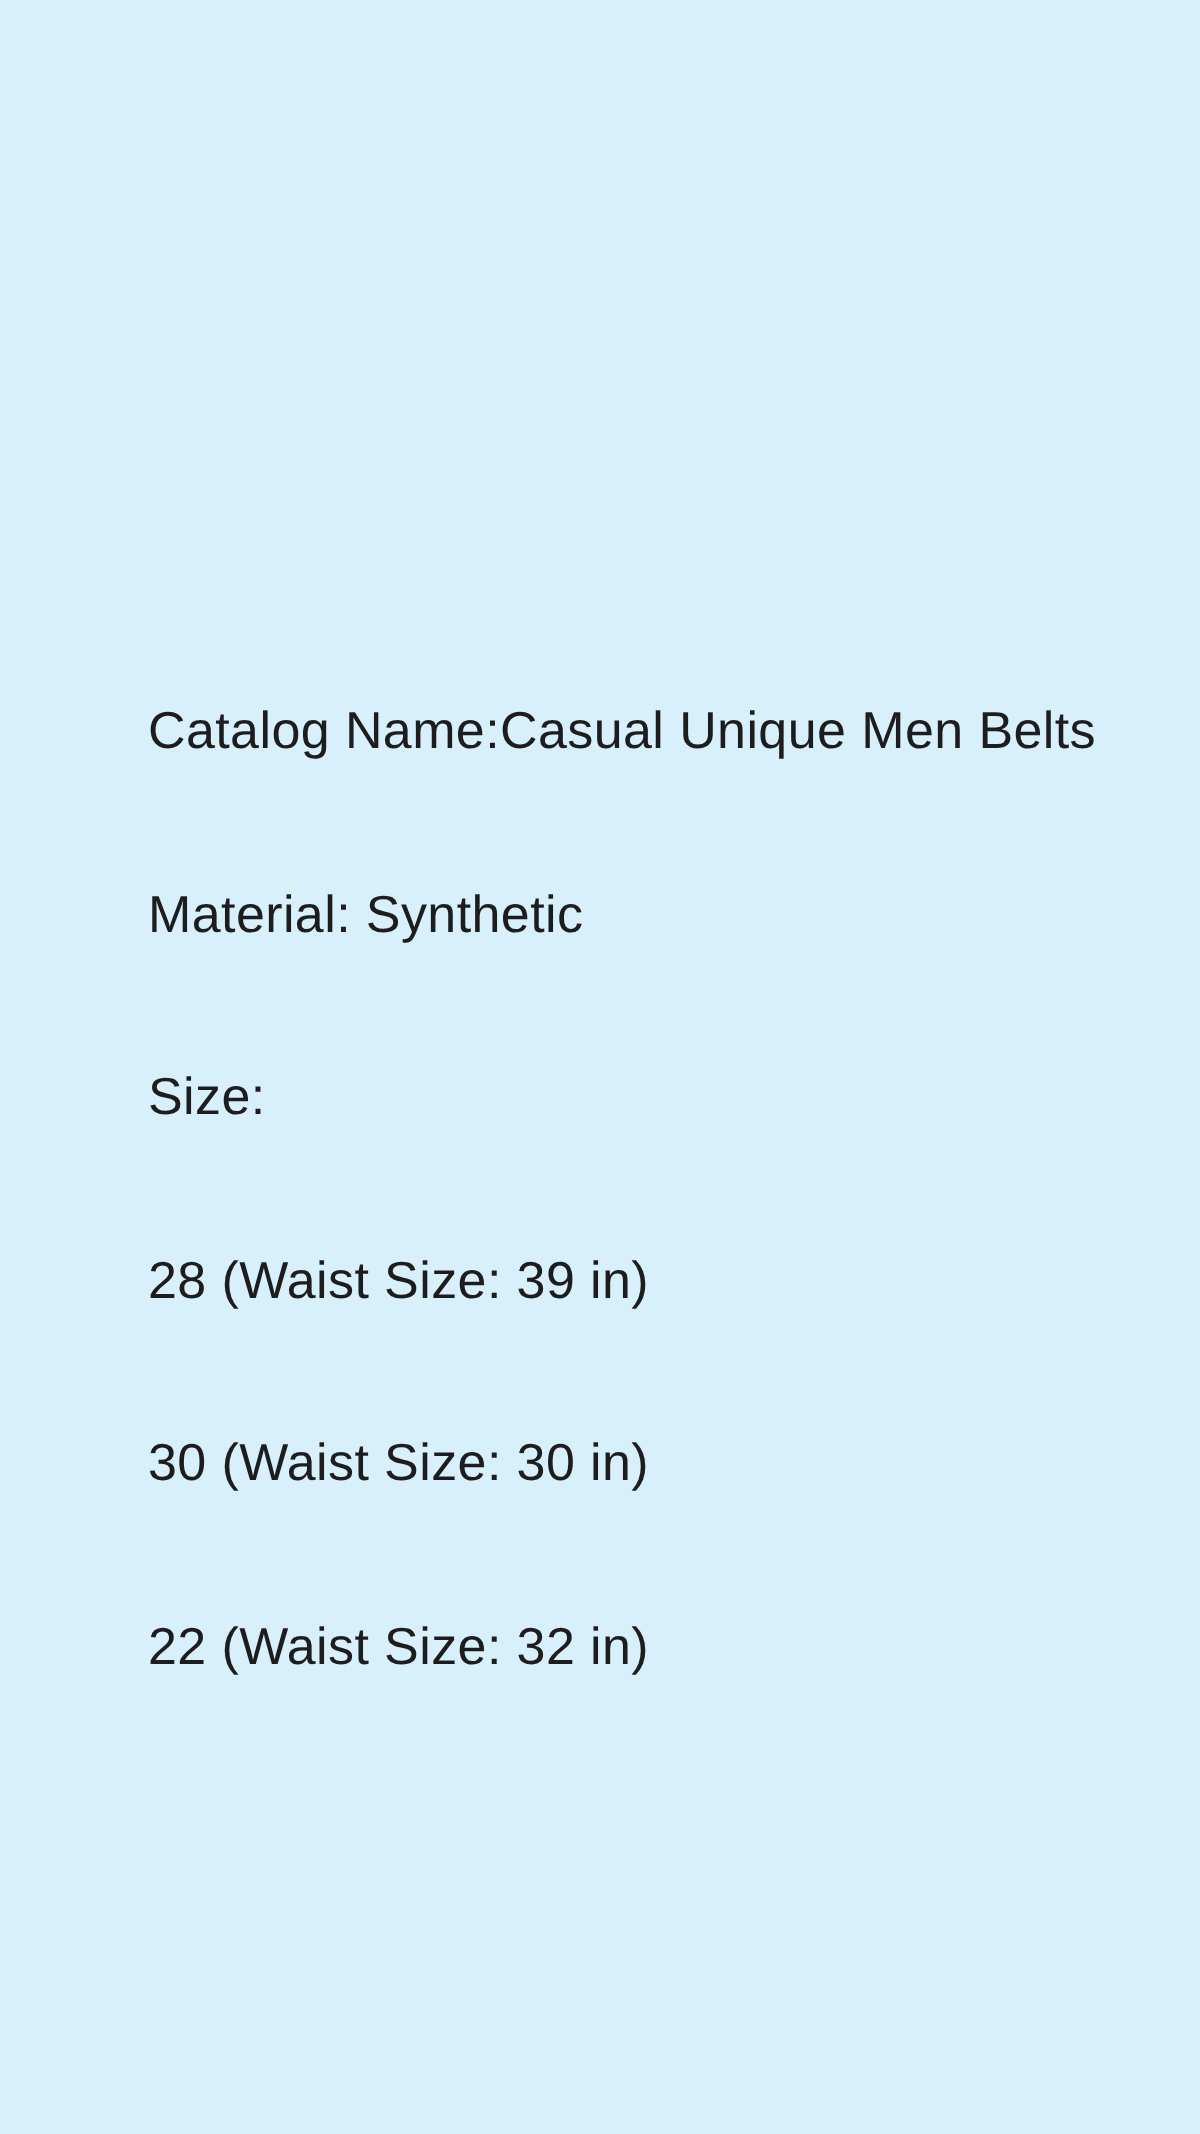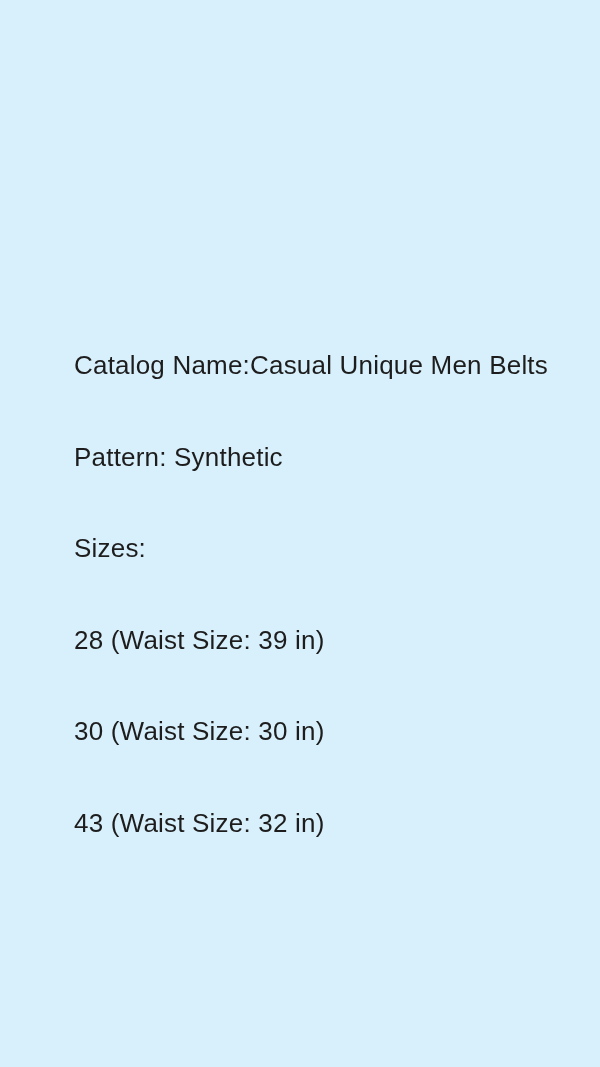--- a/index.html
+++ b/index.html
@@ -37,25 +37,25 @@
   .line {
     height: 30.5px;
   }
 </style>
 </head>
 <body>
 
 <div class="screen">
   <div class="text-block">
     <div class="line">Catalog Name:Casual Unique Men Belts</div>
-    <div class="line">Pattern: Synthetic</div>
-    <div class="line">Sizes:</div>
+    <div class="line">Material: Synthetic</div>
+    <div class="line">Size:</div>
     <div class="line">28 (Waist Size: 39 in)</div>
     <div class="line">30 (Waist Size: 30 in)</div>
-    <div class="line">43 (Waist Size: 32 in)</div>
+    <div class="line">22 (Waist Size: 32 in)</div>
     
     
     
     
     
     
     
     
     
   </div>

